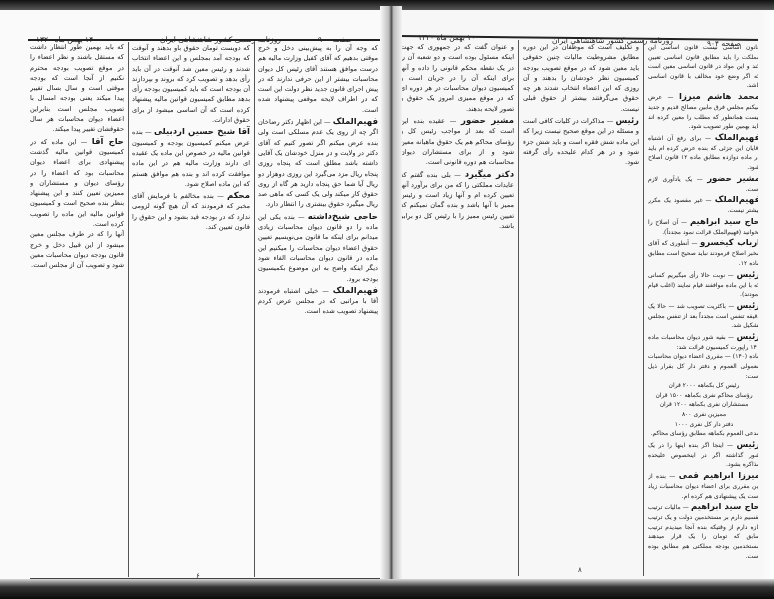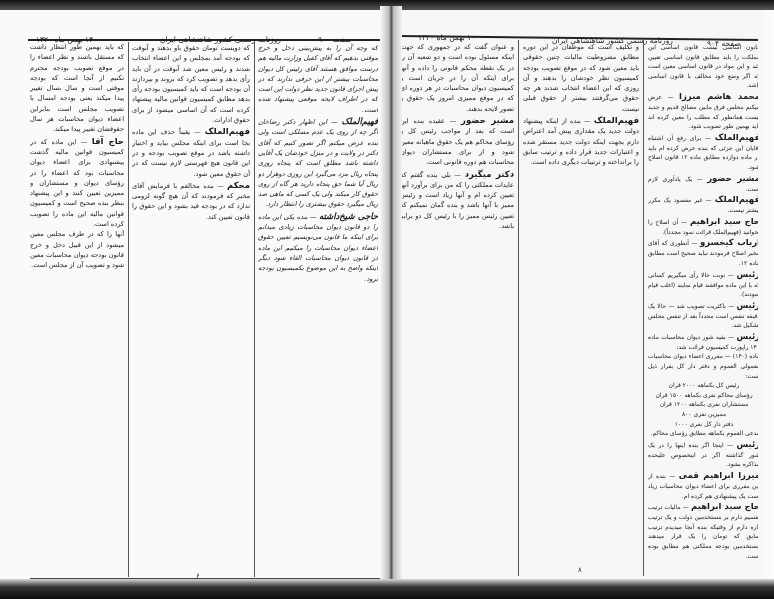--- a/index.html
+++ b/index.html
@@ -27,30 +27,31 @@
 <div class="scan-top"></div>
 
 <div class="page left">
   <div class="header" style="left:0;width:388px;">
     <span class="pg" style="left:36px;top:12px;">۱۴ بهمن ماه ۱۳۲۰</span>
     <span class="pg" style="left:160px;top:12px;">روزنامه رسمی کشور شاهنشاهی ایران</span>
     <span class="pg" style="left:318px;top:12px;">صفحه ۹۰۰</span>
   </div>
   <div class="rule" style="left:28px;top:29px;width:352px;"></div>
 
-  <div class="col" style="left:258px;top:33px;width:120px;height:536px;font-style:italic;">
+  <div class="col" style="left:258px;top:33px;width:120px;height:536px;">
     <p><span>که وجه آن را به پیش‌بینی دخل و خرج موقتی بدهیم که آقای کفیل وزارت مالیه هم درست موافق هستند آقای رئیس کل دیوان محاسبات بیشتر از این حرفی ندارند که در پیش اجرای قانون جدید نظر دولت این است که در اطراف لایحه موقعی پیشنهاد شده است.</span></p>
     <p><span class="sp">فهیم‌الملک</span> <span>— این اظهار دکتر رضاخان اگر چه از روی یک عدم مسلکی است ولی بنده عرض میکنم اگر تصور کنیم که آقای دکتر در ولایت و در منزل خودشان یک آقایی داشته باشد مطلق است که پنجاه روزی پنجاه ریال مزد می‌گیرد این روزی دوهزار دو ریال آیا شما حق پنجاه دارید هر گاه از روی حقوق کار میکند ولی یک کسی که ماهی صد ریال میگیرد حقوق بیشتری را انتظار دارد.</span></p>
     <p><span class="sp">حاجی شیخ‌داشته</span> <span>— بنده یکی این ماده را دو قانون دیوان محاسبات زیادی میدانم برای اینکه ما قانون می‌نویسیم تعیین حقوق اعضاء دیوان محاسبات را میکنیم این ماده در قانون دیوان محاسبات الغاء شود دیگر اینکه واضح به این موضوع بکمیسیون بودجه برود.</span></p>
+    <p><span class="sp">فهیم‌الملک</span> <span>— خیلی اشتباه فرمودند آقا با مراتبی که در مجلس عرض کردم پیشنهاد تصویب شده است.</span></p>
   </div>
   <div class="vrule" style="left:254px;top:32px;height:535px;"></div>
 
   <div class="col" style="left:132px;top:33px;width:118px;height:524px;">
     <p><span>که دویست تومان حقوق باو بدهند و آنوقت که بودجه آمد بمجلس و این اعضاء انتخاب شدند و رئیس معین شد آنوقت در آن باید رأی بدهد و تصویب کرد که بروند و بپردازند آن بودجه است که باید کمیسیون بودجه رأی بدهد مطابق کمیسیون قوانین مالیه پیشنهاد کرده است که آن اساسی میشود از برای حقوق ادارات.</span></p>
-    <p><span class="sp">فهیم‌الملک</span> <span>— یقیناً حذف این ماده بجا است برای اینکه مجلس بیاید و اختیار داشته باشد در موقع تصویب بودجه و در این قانون هیچ فهرستی لازم نیست که در آن حقوق معین شود.</span></p>
+    <p><span class="sp">آقا شیخ حسین اردبیلی</span> <span>— بنده عرض میکنم کمیسیون بودجه و کمیسیون قوانین مالیه در خصوص این ماده یک عقیده ای دارند وزارت مالیه هم در این ماده موافقت کرده اند و بنده هم موافق هستم که این ماده اصلاح شود.</span></p>
     <p><span class="sp">محکم</span> <span>— بنده مخالفم با فرمایش آقای مخبر که فرمودند که آن هیچ گونه لزومی ندارد که در بودجه قید بشود و این حقوق را قانون تعیین کند.</span></p>
   </div>
   <div class="vrule" style="left:128px;top:32px;height:535px;"></div>
 
   <div class="col" style="left:30px;top:32px;width:94px;height:536px;">
     <p><span>که باید بهمین طور انتظار داشت که مستقل باشند و نظر اعضاء را در موقع تصویب بودجه محترم نکنیم از آنجا است که بودجه موقتی است و سال بسال تغییر پیدا میکند یعنی بودجه امسال با تصویب مجلس است بنابراین اعضاء دیوان محاسبات هر سال حقوقشان تغییر پیدا میکند.</span></p>
     <p><span class="sp">حاج آقا</span> <span>— این ماده که در کمیسیون قوانین مالیه گذشت پیشنهادی برای اعضاء دیوان محاسبات بود که اعضاء را در رؤسای دیوان و مستشاران و ممیزین تعیین کنند و این پیشنهاد بنظر بنده صحیح است و کمیسیون قوانین مالیه این ماده را تصویب کرده است.</span></p>
     <p><span>آنها را که در طرف مجلس معین میشود از این قبیل دخل و خرج قانون بودجه دیوان محاسبات معین شود و تصویب آن از مجلس است.</span></p>
   </div>
 
@@ -68,21 +69,21 @@
 
   <div class="col" style="left:12px;top:32px;width:114px;height:534px;">
     <p><span>و عنوان گفت که در جمهوری که جهت اینکه مسئول بوده است و دو شعبه آن را در یک نقطه محکم قانونی را داده و آنها برای اینکه آن را در جریان است و کمیسیون دیوان محاسبات در هر دوره ای که در موقع ممیزی امروز یک حقوق و تصور لایحه بدهند.</span></p>
     <p><span class="sp">مشیر حضور</span> <span>— عقیده بنده این است که بعد از مواجب رئیس کل و رؤسای محاکم هم یک حقوق ماهیانه معین شود و از برای مستشاران دیوان محاسبات هم دوره قانونی است.</span></p>
     <p><span class="sp">دکتر میگیرد</span> <span>— بلی بنده گفتم که عایدات مملکتی را که من برای برآورد آنها تعیین کرده ام و آنها زیاد است و رئیس ممیز با آنها باشد و بنده گمان نمیکنم که تعیین رئیس ممیز را با رئیس کل دو برابر باشد.</span></p>
   </div>
   <div class="vrule" style="left:130px;top:30px;height:536px;"></div>
 
   <div class="col" style="left:135px;top:32px;width:116px;height:534px;">
     <p><span>و تکلیف است که موظفان در این دوره مطابق مشروطیت مالیات چنین حقوقی باید معین شود که در موقع تصویب بودجه کمیسیون نظر خودشان را بدهند و آن روزی که این اعضاء انتخاب شدند هر چه حقوق می‌گرفتند بیشتر از حقوق قبلی نیست.</span></p>
-    <p><span class="sp">فهیم‌الملک</span> <span>— بنده از اینکه پیشنهاد دولت جدید یک مقداری پیش آمد اعتراض دارم بجهت اینکه دولت جدید مستقر شده و اعتبارات جدید قرار داده و ترتیب سابق را برانداخته و ترتیبات دیگری داده است.</span></p>
+    <p><span class="sp">رئیس</span> <span>— مذاکرات در کلیات کافی است و مسئله در این موقع صحیح نیست زیرا که این ماده شش فقره است و باید شش جزء شود و در هر کدام علیحده رأی گرفته شود.</span></p>
   </div>
   <div class="vrule" style="left:255px;top:30px;height:536px;"></div>
   <span class="folio" style="left:190px;top:556px;">۸</span>
 
   <div class="col" style="left:260px;top:32px;width:112px;height:530px;font-size:6px;line-height:9.6px;">
     <p><span>قانون اساسی نیست قانون اساسی این مملکت را باید مطابق قانون اساسی تعیین کند و این مواد در قانون اساسی معین است که اگر وضع خود مخالف با قانون اساسی باشد.</span></p>
     <p><span class="sp">محمد هاشم میرزا</span> <span>— عرض میکنم مجلس فرق مابین مصالح قدیم و جدید نیست همانطور که مطلب را معین کرده اند باید بهمین طور تصویب شود.</span></p>
     <p><span class="sp">فهیم‌الملک</span> <span>— برای رفع آن اشتباه آقایان این جزئی که بنده عرض کرده ام باید در ماده دوازده مطابق ماده ۱۲ قانون اصلاح شود.</span></p>
     <p><span class="sp">مشیر حضور</span> <span>— یک یادآوری لازم است.</span></p>
     <p><span class="sp">فهیم‌الملک</span> <span>— غیر مقصود یک مکرر بیشتر نیست.</span></p>

